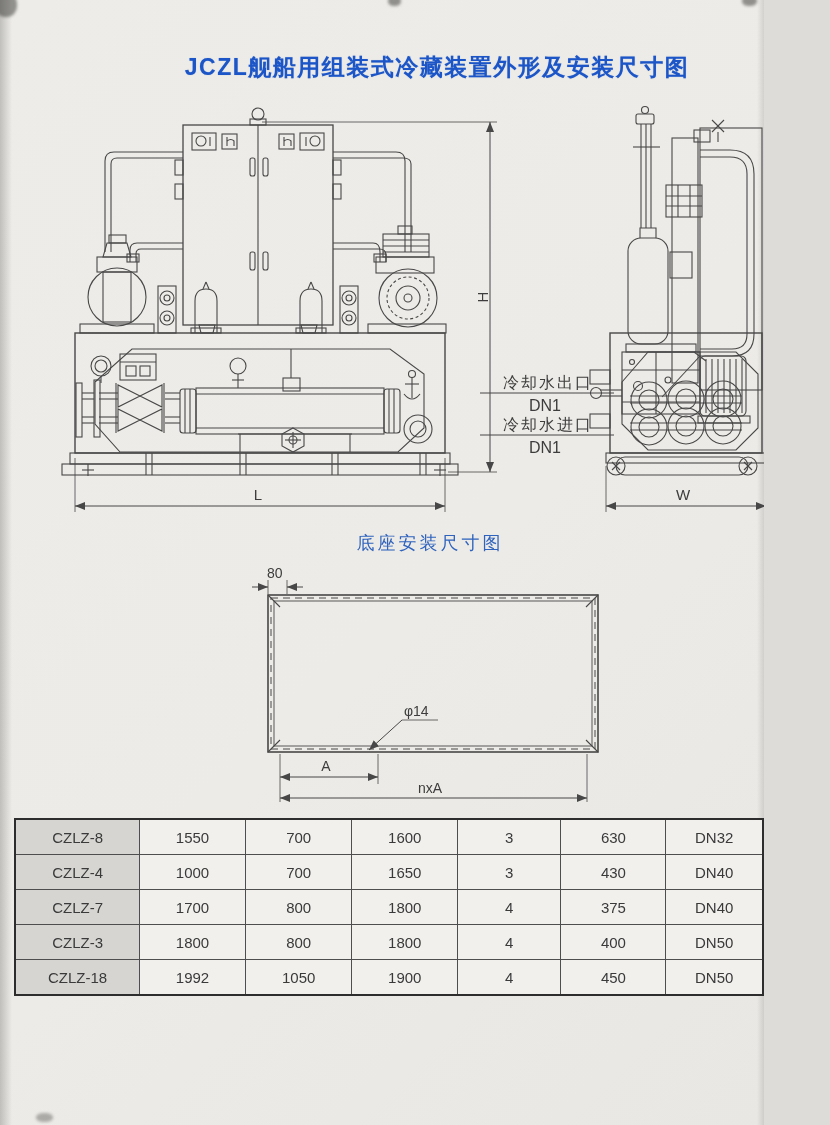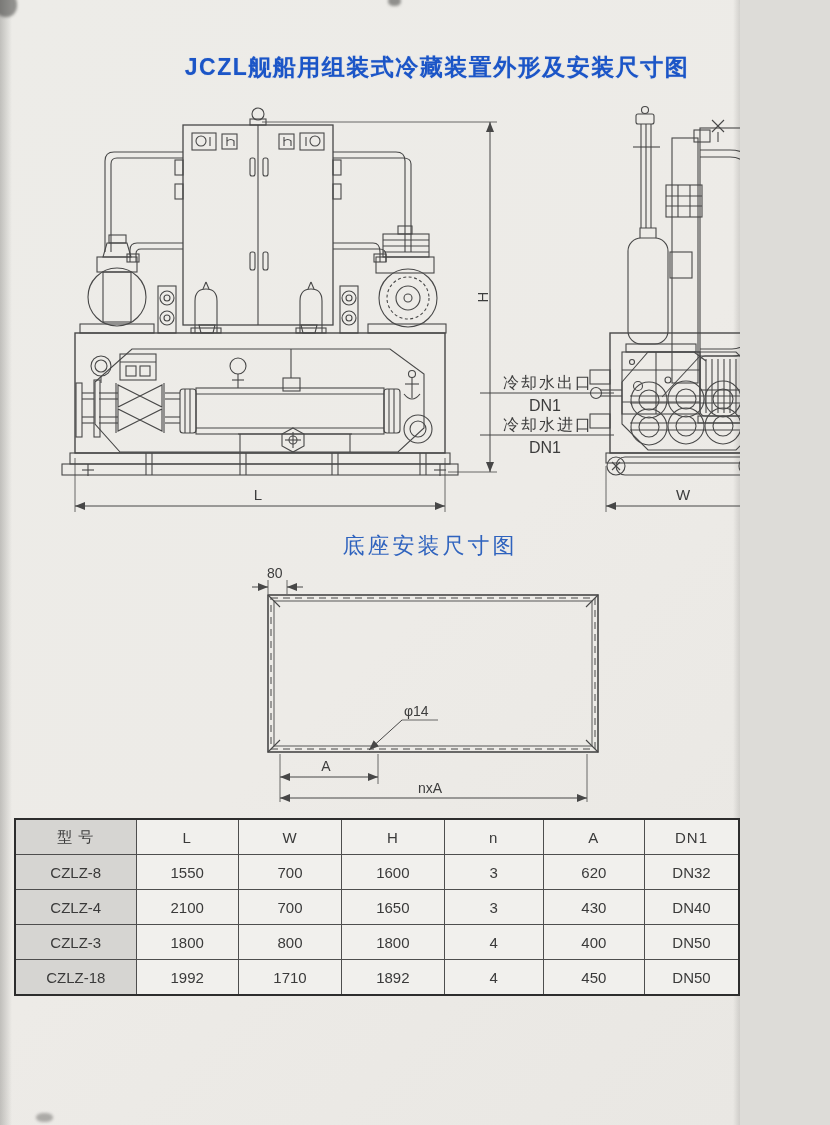--- a/index.html
+++ b/index.html
@@ -1,39 +1,39 @@
 <!DOCTYPE html>
 <html><head>
 <meta charset="utf-8">
 <style>
   html,body{margin:0;padding:0;background:#dddcd8;}
   .page{
     position:relative;width:740px;height:1125px;overflow:hidden;
     background:linear-gradient(135deg,#edece8 0%,#edebe7 55%,#e9e7e3 100%);
-    font-family:"Liberation Sans","DejaVu Sans",sans-serif;color:#3b3b3b;
+    font-family:"Liberation Sans","DejaVu Sans",sans-serif;color:#3b3b3b;padding-left:24px;
   }
   .edge-shade-left{position:absolute;left:0;top:0;width:12px;height:1125px;
     background:linear-gradient(90deg,rgba(88,88,85,.30),rgba(88,88,85,0));}
   .edge-shade-right{position:absolute;right:0;top:0;width:7px;height:1125px;
     background:linear-gradient(270deg,rgba(88,88,85,.18),rgba(88,88,85,0));}
   .smudge{position:absolute;background:rgba(52,52,50,.5);filter:blur(1.5px);border-radius:45%;}
   .sm1{left:-5px;top:-7px;width:22px;height:24px;}
   .sm2{left:388px;top:-4px;width:13px;height:10px;}
   .sm3{left:742px;top:-4px;width:15px;height:10px;}
   .sm4{left:822px;top:42px;width:9px;height:15px;opacity:.6;}
   .sm5{left:36px;top:1113px;width:17px;height:9px;opacity:.7;}
   .sm6{left:824px;top:520px;width:7px;height:26px;opacity:.4;}
   .doc-title{
     position:absolute;left:120px;top:52px;width:634px;text-align:center;
     font-size:23px;font-weight:bold;color:#1b55c7;letter-spacing:1.5px;
     text-shadow:0 0 1px rgba(27,85,199,.35);
   }
   .base-title{
     position:absolute;left:30px;top:531px;width:800px;text-align:center;
-    font-size:22px;color:#2f63be;letter-spacing:3px;
+    font-size:18px;color:#2f63be;letter-spacing:3px;
   }
   svg.drawing{position:absolute;left:0;top:0;}
   .spec-table{
     position:absolute;left:14px;top:818px;border-collapse:collapse;
     background:#f1f0ed;border:2px solid #2d2d2d;table-layout:fixed;
   }
   .spec-table th,.spec-table td{
     border:1px solid #4e4e4e;height:34px;text-align:center;vertical-align:middle;
     font-size:15px;font-weight:normal;color:#3a3a3a;padding:0;
   }
@@ -372,61 +372,61 @@
     <colgroup>
       <col style="width:133px">
         <col style="width:113px">
         <col style="width:114px">
       <col style="width:113px">
         <col style="width:113px">
         <col style="width:113px">
         <col style="width:103px">
     </colgroup>
     <tbody>
-        <tr>
-      <th class="model-col">型 号</th>
-      <th>L</th>
-      <th>W</th>
-      <th>H</th>
-      <th>n</th>
-      <th>A</th>
-      <th>DN1</th>
-    </tr>
     <tr>
       <td class="model-col">CZLZ-8</td>
       <td>1550</td>
       <td>700</td>
       <td>1600</td>
       <td>3</td>
-      <td>620</td>
+      <td>630</td>
       <td>DN32</td>
     </tr>
     <tr>
       <td class="model-col">CZLZ-4</td>
-      <td>2100</td>
+      <td>1000</td>
       <td>700</td>
       <td>1650</td>
       <td>3</td>
       <td>430</td>
+      <td>DN40</td>
+    </tr>
+    <tr>
+      <td class="model-col">CZLZ-7</td>
+      <td>1700</td>
+      <td>800</td>
+      <td>1800</td>
+      <td>4</td>
+      <td>375</td>
       <td>DN40</td>
     </tr>
     <tr>
       <td class="model-col">CZLZ-3</td>
       <td>1800</td>
       <td>800</td>
       <td>1800</td>
       <td>4</td>
       <td>400</td>
       <td>DN50</td>
     </tr>
     <tr>
       <td class="model-col">CZLZ-18</td>
       <td>1992</td>
-      <td>1710</td>
-      <td>1892</td>
+      <td>1050</td>
+      <td>1900</td>
       <td>4</td>
       <td>450</td>
       <td>DN50</td>
     </tr>
   </tbody>
     </table>
 
 </div>
 
 </body></html>

